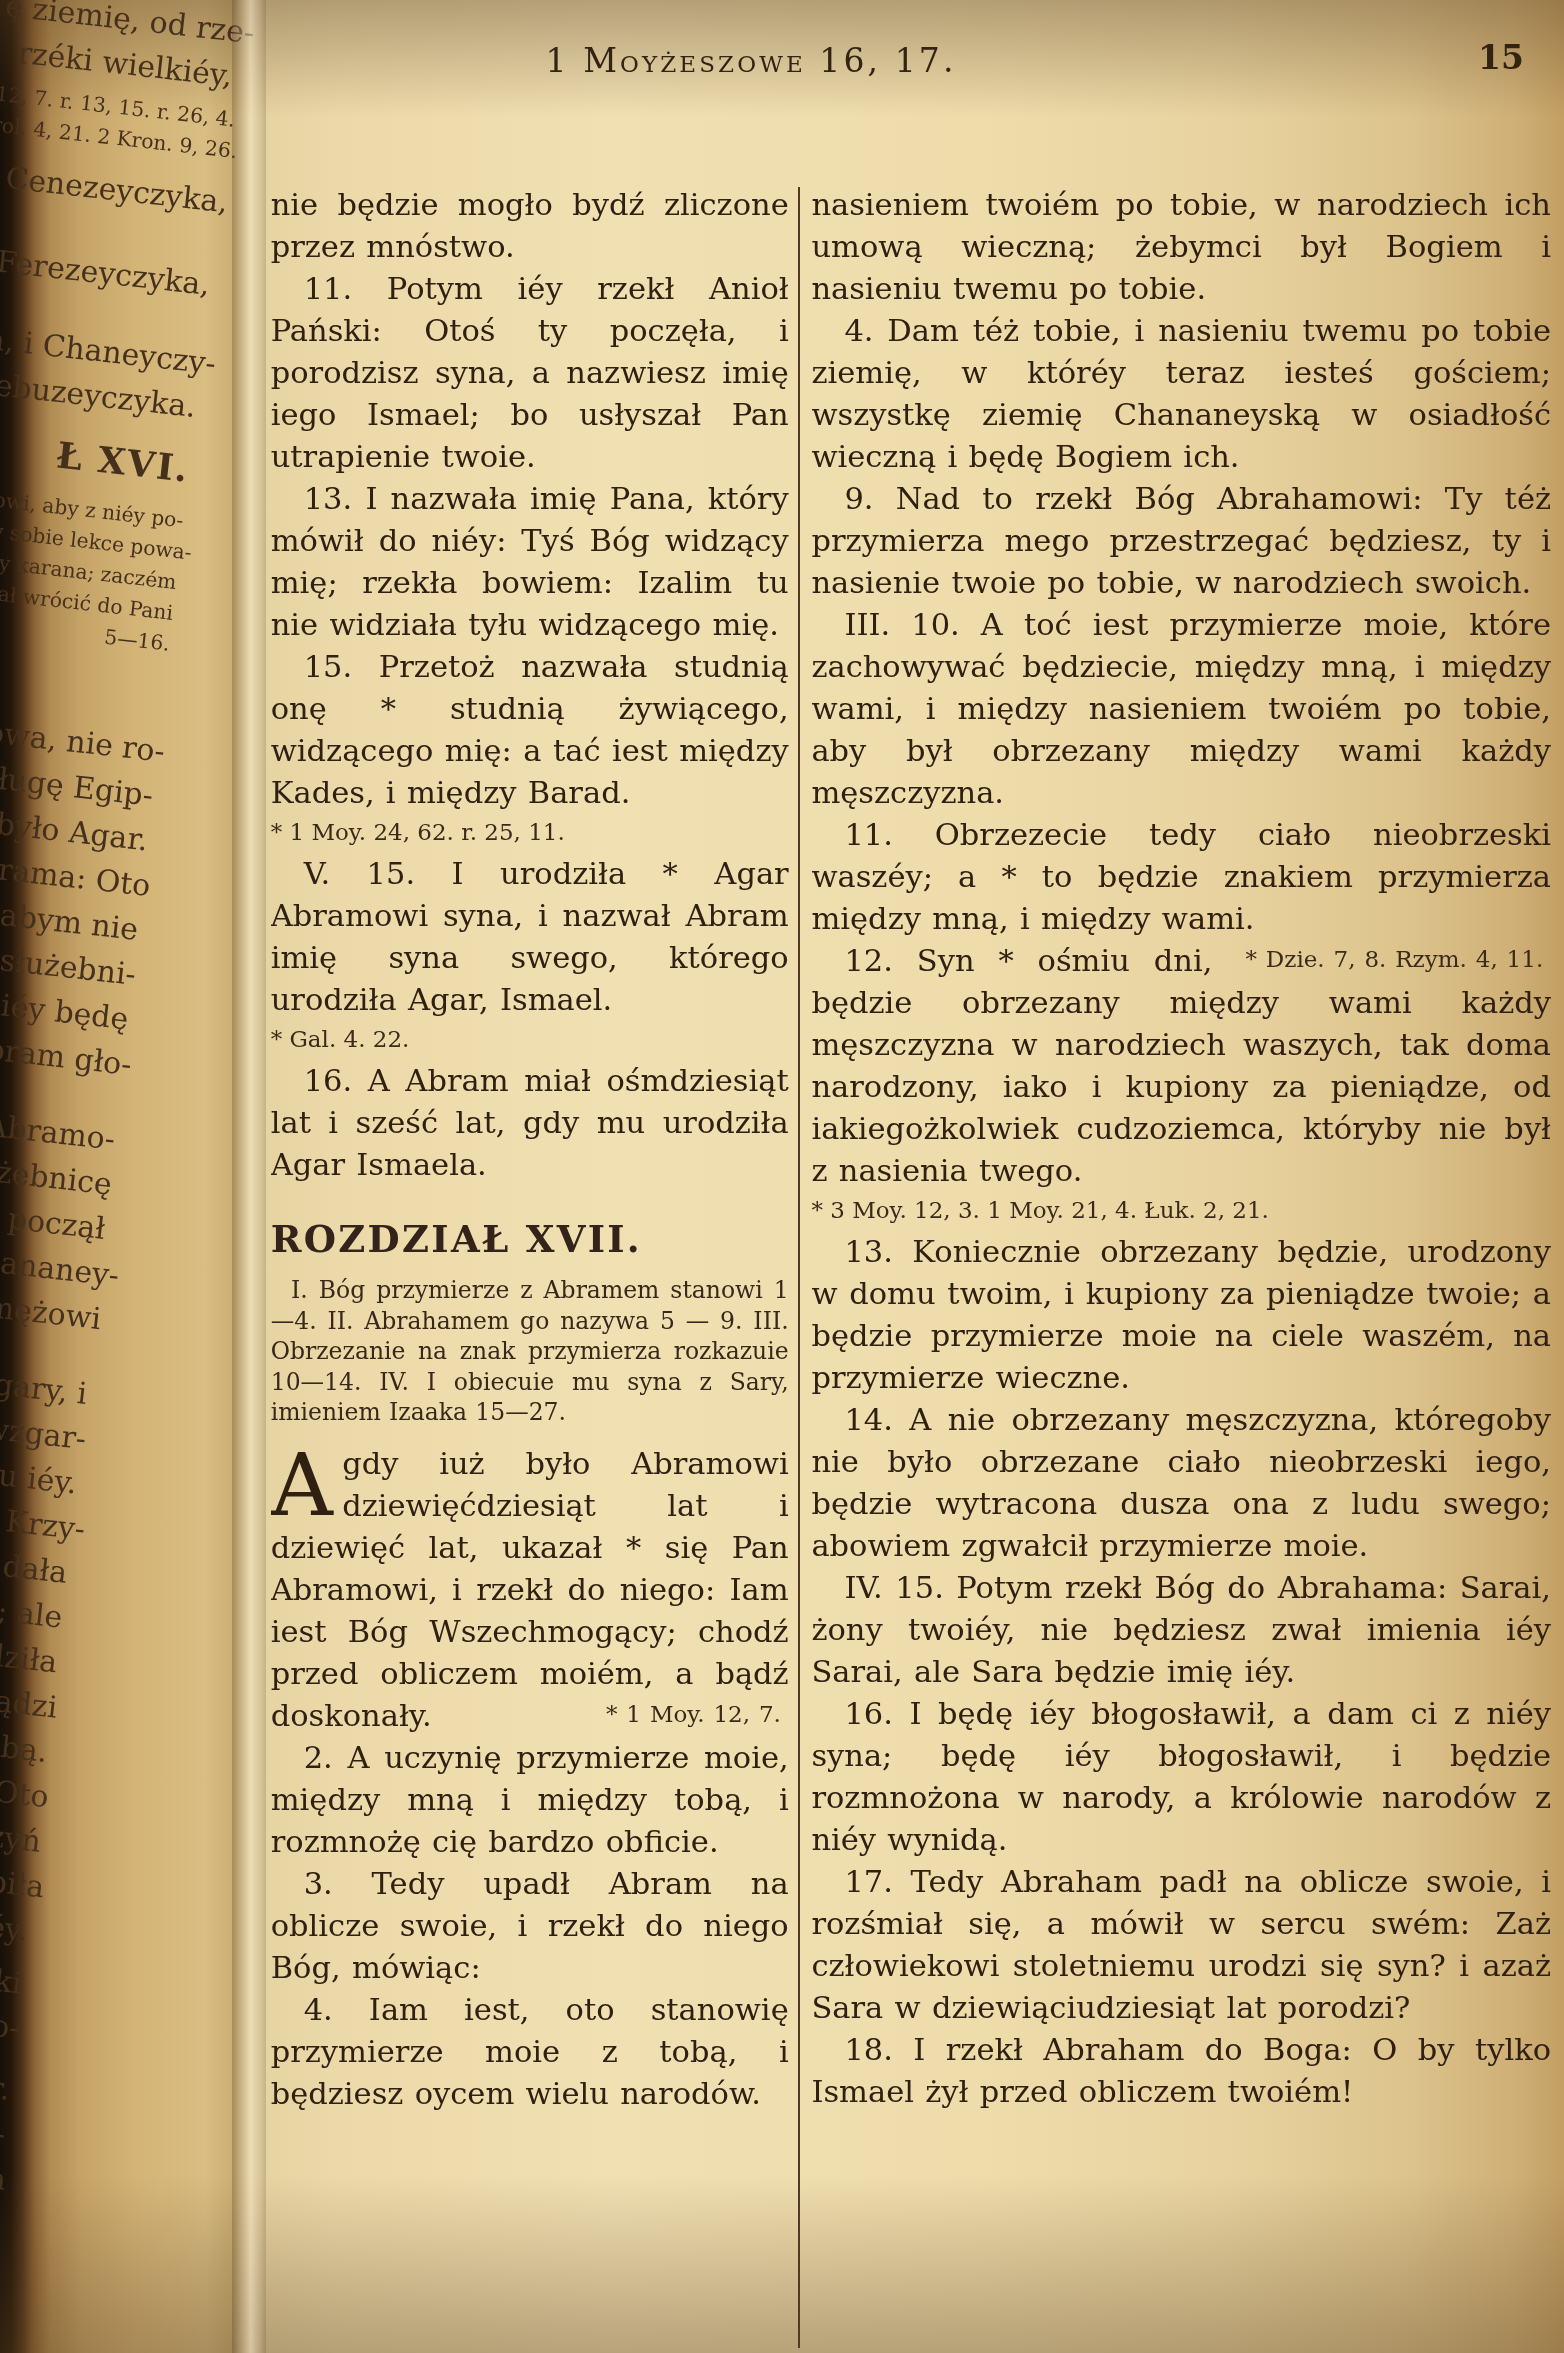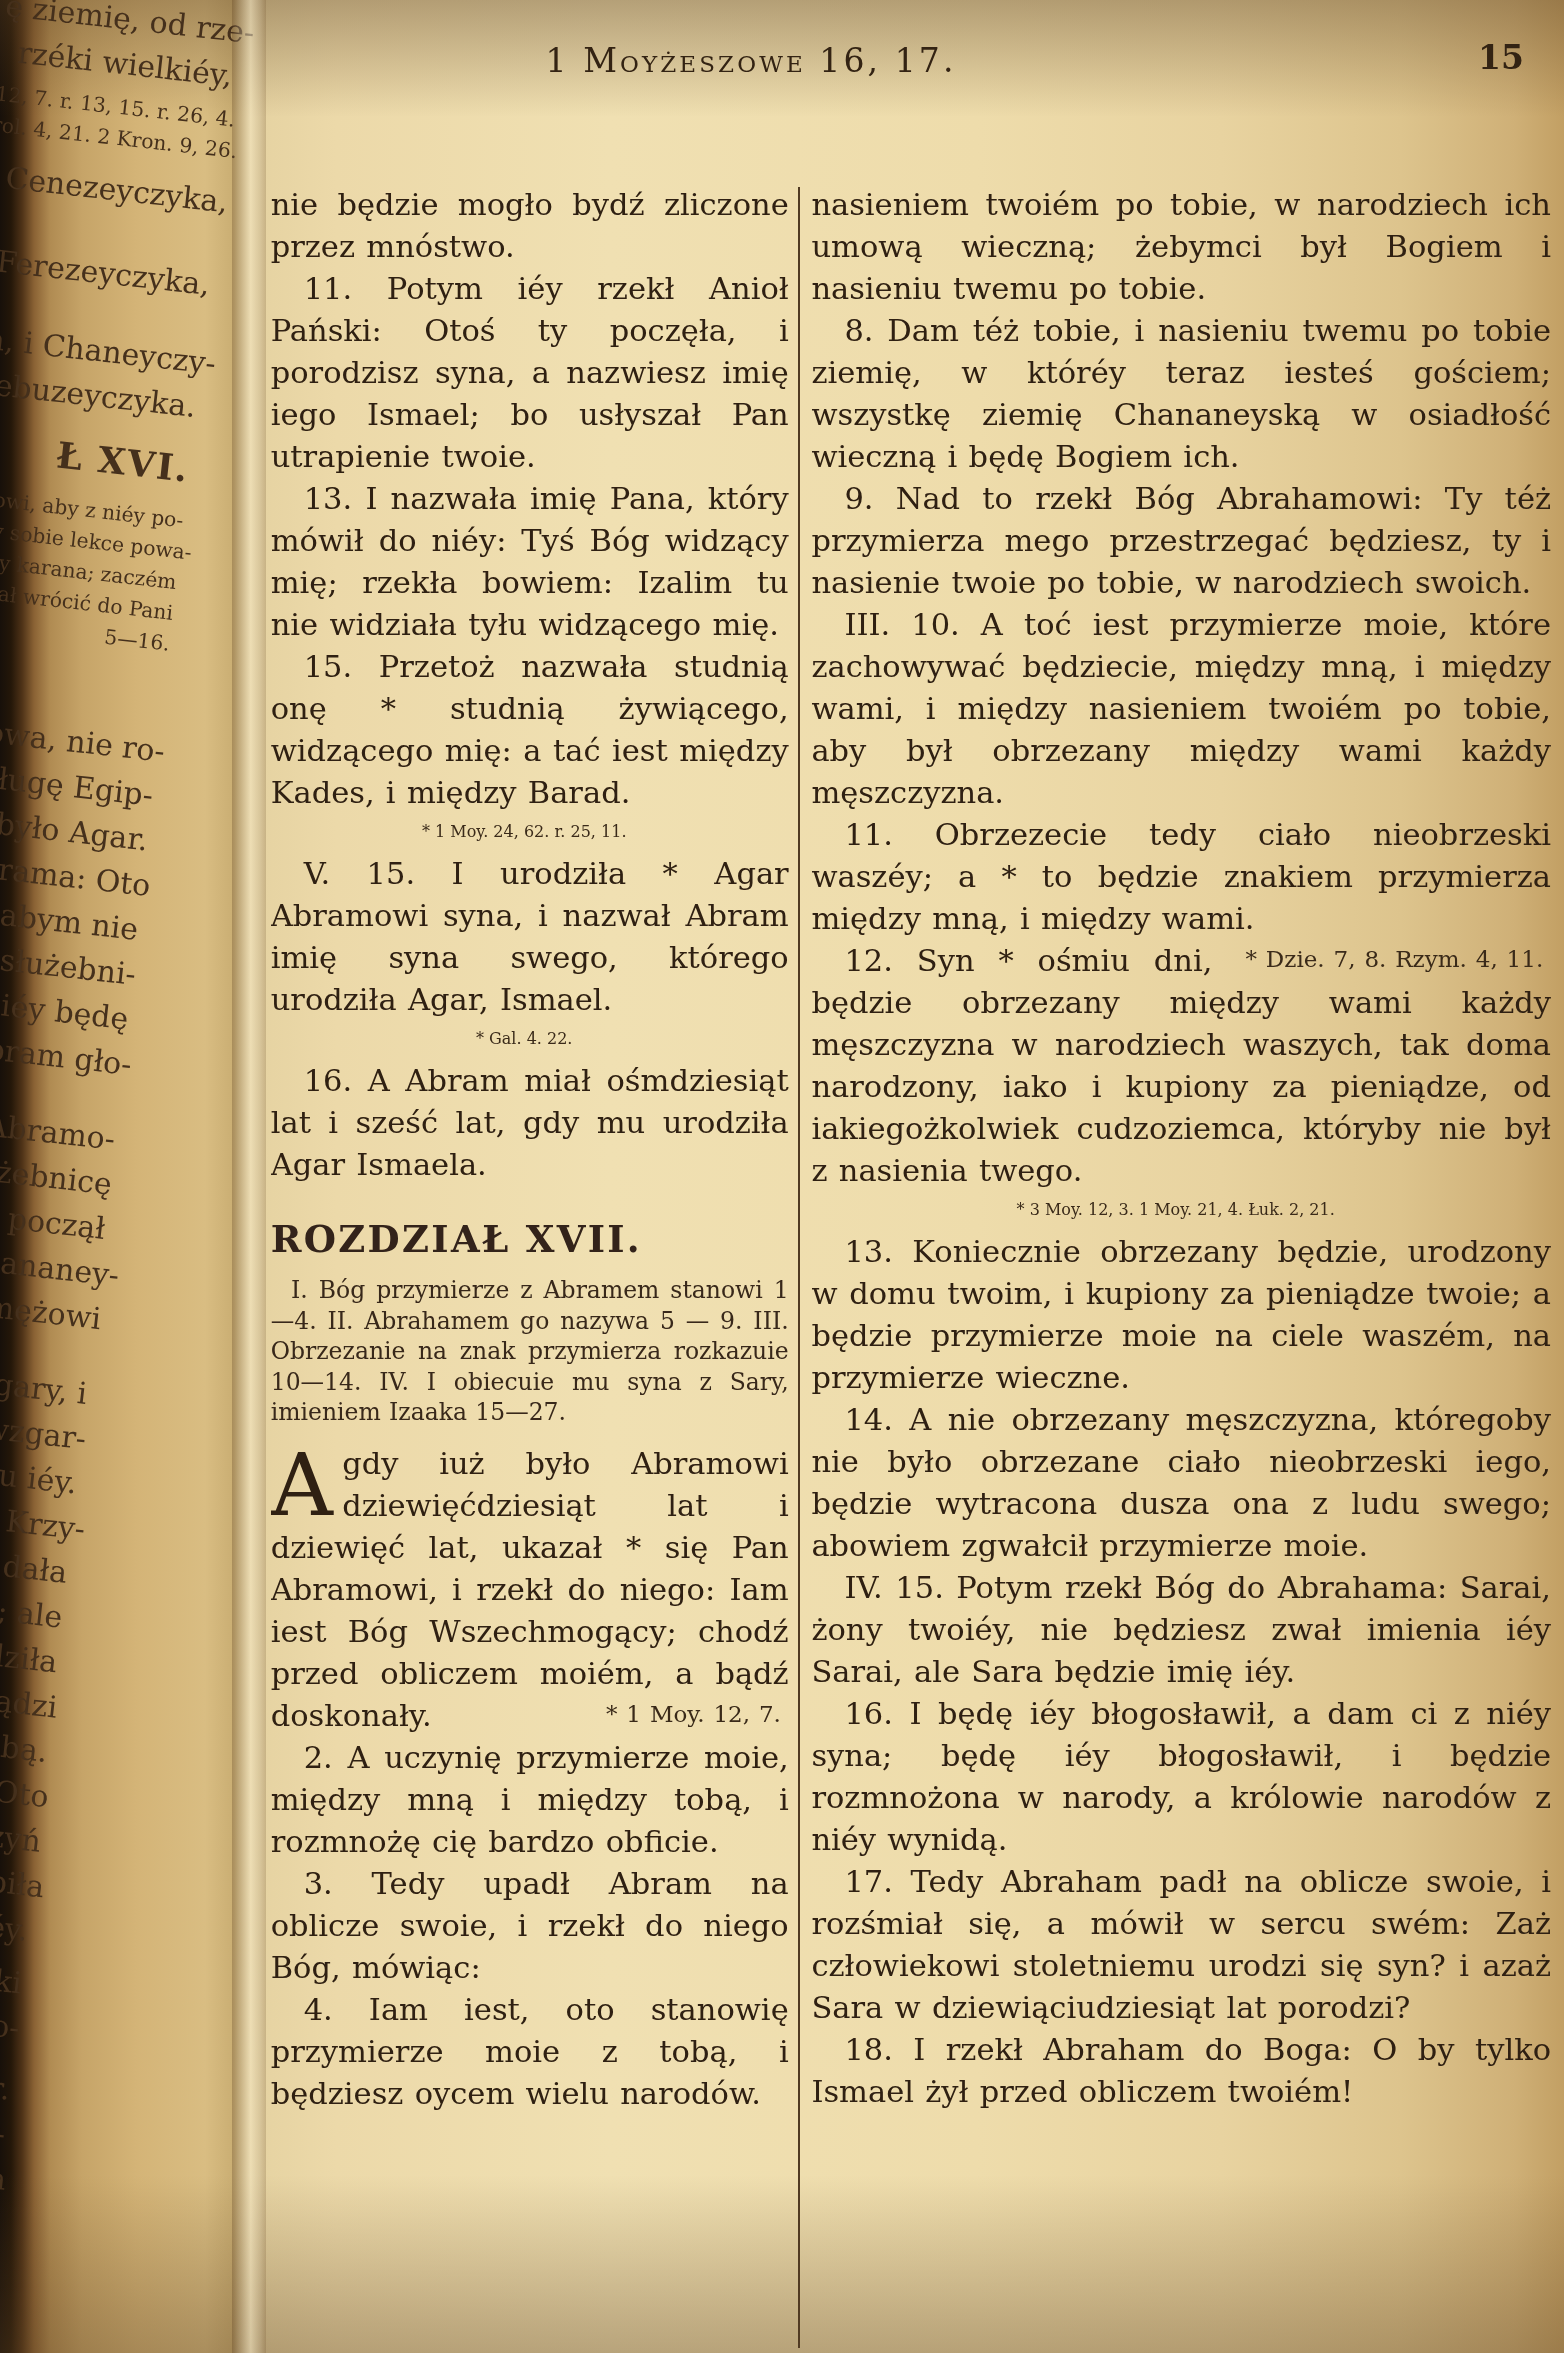--- a/index.html
+++ b/index.html
@@ -45,21 +45,21 @@
   .columns{position:absolute;top:184px;left:4.7px;right:14px;bottom:6.3px;display:flex;overflow:hidden;}
   .col{overflow:hidden;}
   .col-left{width:518px;flex:none;}
   .divider{flex:none;width:2.3px;background:#503a22;margin:3.1px 11px 0 9.4px;}
   .col-right{flex:1;}
   p.verse{
     margin:0;text-indent:33px;text-align:justify;
     font-size:30.5px;line-height:42px;word-spacing:1.6px;
   }
   p.verse.noindent{text-indent:0;}
-  .ref{ text-align:center;font-size:16px;line-height:36px;padding-right:11px;color:#3a2a19;margin:0 0 3.1px;}
+  .ref{ text-align:left;font-size:23px;line-height:36px;padding-right:11px;color:#3a2a19;margin:0 0 3.1px;}
   .ref-inline{float:right;font-size:23px;line-height:39px;padding-right:7.8px;color:#3a2a19;}
   h2.chapter{
     text-align:left;font-size:37px;letter-spacing:2.3px;font-weight:bold;
     margin:31px 0 14px;color:#33231a;
   }
   p.summary{
     margin:0 0 15.6px;font-size:23.5px;line-height:30.5px;text-align:justify;text-indent:20.3px;
     color:#38281a;word-spacing:0.8px;
   }
   .dropcap{
@@ -139,21 +139,21 @@
           <h2 class="chapter">ROZDZIAŁ XVII.</h2>
           <p class="summary">I. Bóg przymierze z Abramem stanowi 1—4. II. Abrahamem go nazywa 5 — 9. III. Obrzezanie na znak przymierza rozkazuie 10—14. IV. I obiecuie mu syna z Sary, imieniem Izaaka 15—27.</p>
           <p class="verse noindent"><span class="dropcap">A</span>gdy iuż było Abramowi dziewięćdziesiąt lat i dziewięć lat, ukazał * się Pan Abramowi, i rzekł do niego: Iam iest Bóg Wszechmogący; chodź przed obliczem moiém, a bądź doskonały.<span class="ref-inline">* 1 Moy. 12, 7.</span></p>
           <p class="verse">2. A uczynię przymierze moie, między mną i między tobą, i rozmnożę cię bardzo obficie.</p>
           <p class="verse">3. Tedy upadł Abram na oblicze swoie, i rzekł do niego Bóg, mówiąc:</p>
           <p class="verse">4. Iam iest, oto stanowię przymierze moie z tobą, i będziesz oycem wielu narodów.</p>
         </div>
       <div class="divider"></div>
       <div class="col col-right" id="col-right">
           <p class="verse noindent">nasieniem twoiém po tobie, w narodziech ich umową wieczną; żebymci był Bogiem i nasieniu twemu po tobie.</p>
-          <p class="verse">8. Dam téż tobie, i nasieniu twemu po tobie ziemię, w któréy teraz iesteś gościem; wszystkę ziemię Chananeyską w osiadłość wieczną i będę Bogiem ich.</p>
+          <p class="verse">4. Dam téż tobie, i nasieniu twemu po tobie ziemię, w któréy teraz iesteś gościem; wszystkę ziemię Chananeyską w osiadłość wieczną i będę Bogiem ich.</p>
           <p class="verse">9. Nad to rzekł Bóg Abrahamowi: Ty téż przymierza mego przestrzegać będziesz, ty i nasienie twoie po tobie, w narodziech swoich.</p>
           <p class="verse">III. 10. A toć iest przymierze moie, które zachowywać będziecie, między mną, i między wami, i między nasieniem twoiém po tobie, aby był obrzezany między wami każdy męszczyzna.</p>
           <p class="verse">11. Obrzezecie tedy ciało nieobrzeski waszéy; a * to będzie znakiem przymierza między mną, i między wami.<span class="ref-inline">* Dzie. 7, 8.   Rzym. 4, 11.</span></p>
           <p class="verse">12. Syn * ośmiu dni, będzie obrzezany między wami każdy męszczyzna w narodziech waszych, tak doma narodzony, iako i kupiony za pieniądze, od iakiegożkolwiek cudzoziemca, któryby nie był z nasienia twego.</p>
           <div class="ref">* 3 Moy. 12, 3.   1 Moy. 21, 4.   Łuk. 2, 21.</div>
           <p class="verse">13. Koniecznie obrzezany będzie, urodzony w domu twoim, i kupiony za pieniądze twoie; a będzie przymierze moie na ciele waszém, na przymierze wieczne.</p>
           <p class="verse">14. A nie obrzezany męszczyzna, któregoby nie było obrzezane ciało nieobrzeski iego, będzie wytracona dusza ona z ludu swego; abowiem zgwałcił przymierze moie.</p>
           <p class="verse">IV. 15. Potym rzekł Bóg do Abrahama: Sarai, żony twoiéy, nie będziesz zwał imienia iéy Sarai, ale Sara będzie imię iéy.</p>
           <p class="verse">16. I będę iéy błogosławił, a dam ci z niéy syna; będę iéy błogosławił, i będzie rozmnożona w narody, a królowie narodów z niéy wynidą.</p>
           <p class="verse">17. Tedy Abraham padł na oblicze swoie, i rozśmiał się, a mówił w sercu swém: Zaż człowiekowi stoletniemu urodzi się syn? i azaż Sara w dziewiąciudziesiąt lat porodzi?</p>

